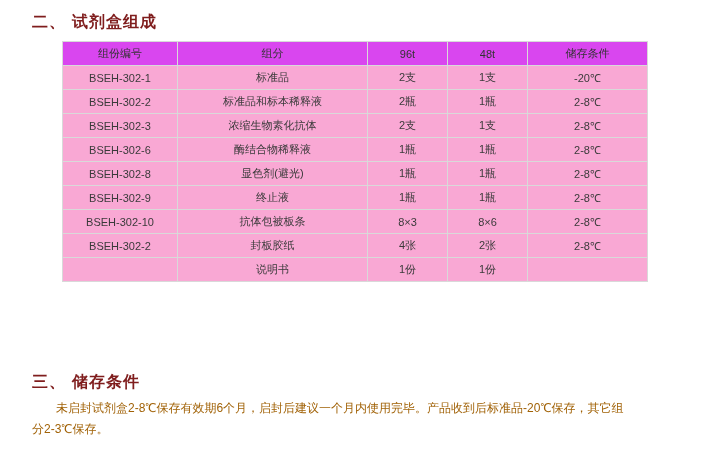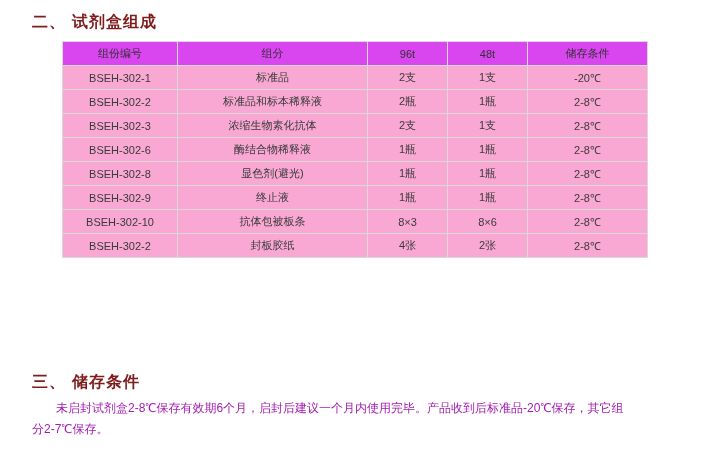--- a/index.html
+++ b/index.html
@@ -73,21 +73,21 @@
   .kit-table tbody tr.last td.empty-cell {
     border-left: 1px solid #d9d9d9;
   }
   .body-text {
     position: absolute;
     left: 32px;
     top: 398px;
     width: 650px;
     font-size: 12px;
     line-height: 21px;
-    color: #a21caf;
+    color: #a16207;
     text-indent: 24px;
   }
   .body-text .line2 {
     display: block;
     text-indent: 0;
   }
 </style>
 </head>
 <body>
 
@@ -164,24 +164,31 @@
         <td>8×6</td>
         <td>2-8℃</td>
       </tr>
       <tr>
         <td>BSEH-302-2</td>
         <td>封板胶纸</td>
         <td>4张</td>
         <td>2张</td>
         <td>2-8℃</td>
       </tr>
+      <tr class="last">
+        <td class="empty-cell"></td>
+        <td>说明书</td>
+        <td>1份</td>
+        <td>1份</td>
+        <td class="empty-cell"></td>
+      </tr>
     </tbody>
   </table>
 
   <div class="section-title" id="section-two-title">
     <span class="title-num">三、</span><span>储存条件</span>
   </div>
 
   <div class="body-text">
-    <span>未启封试剂盒2-8℃保存有效期6个月，启封后建议一个月内使用完毕。产品收到后标准品-20℃保存，其它组</span><span class="line2">分2-7℃保存。</span>
+    <span>未启封试剂盒2-8℃保存有效期6个月，启封后建议一个月内使用完毕。产品收到后标准品-20℃保存，其它组</span><span class="line2">分2-3℃保存。</span>
   </div>
 
 </div>
 
 </body></html>

